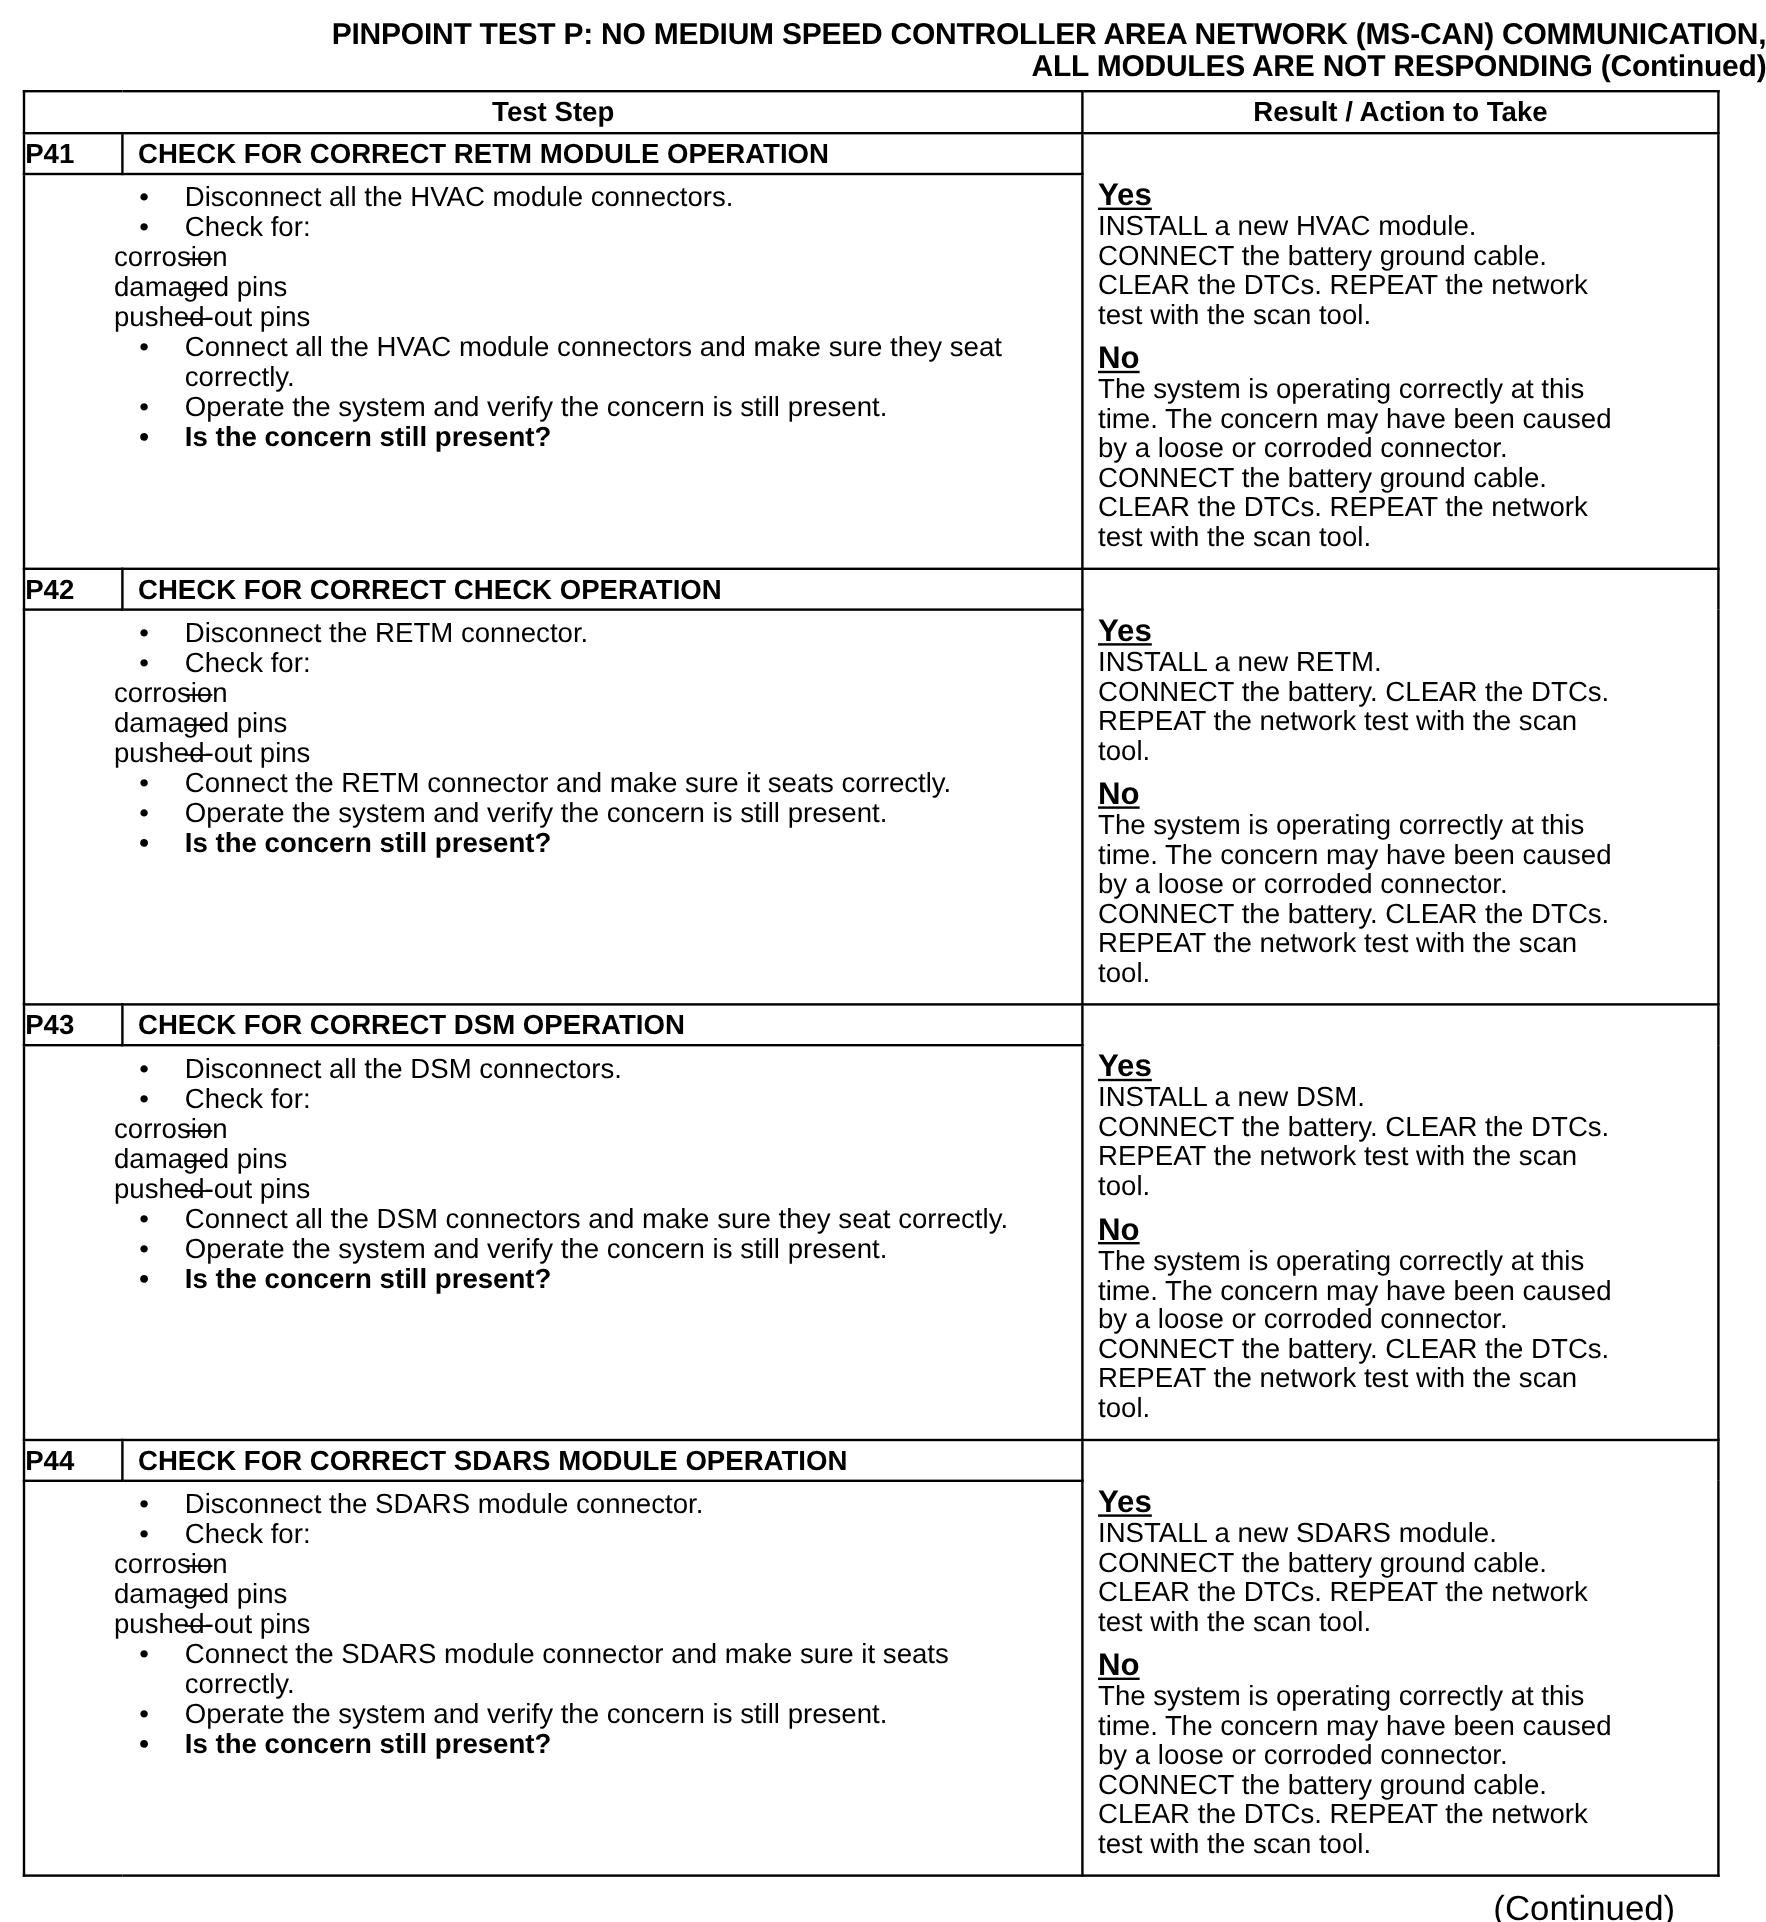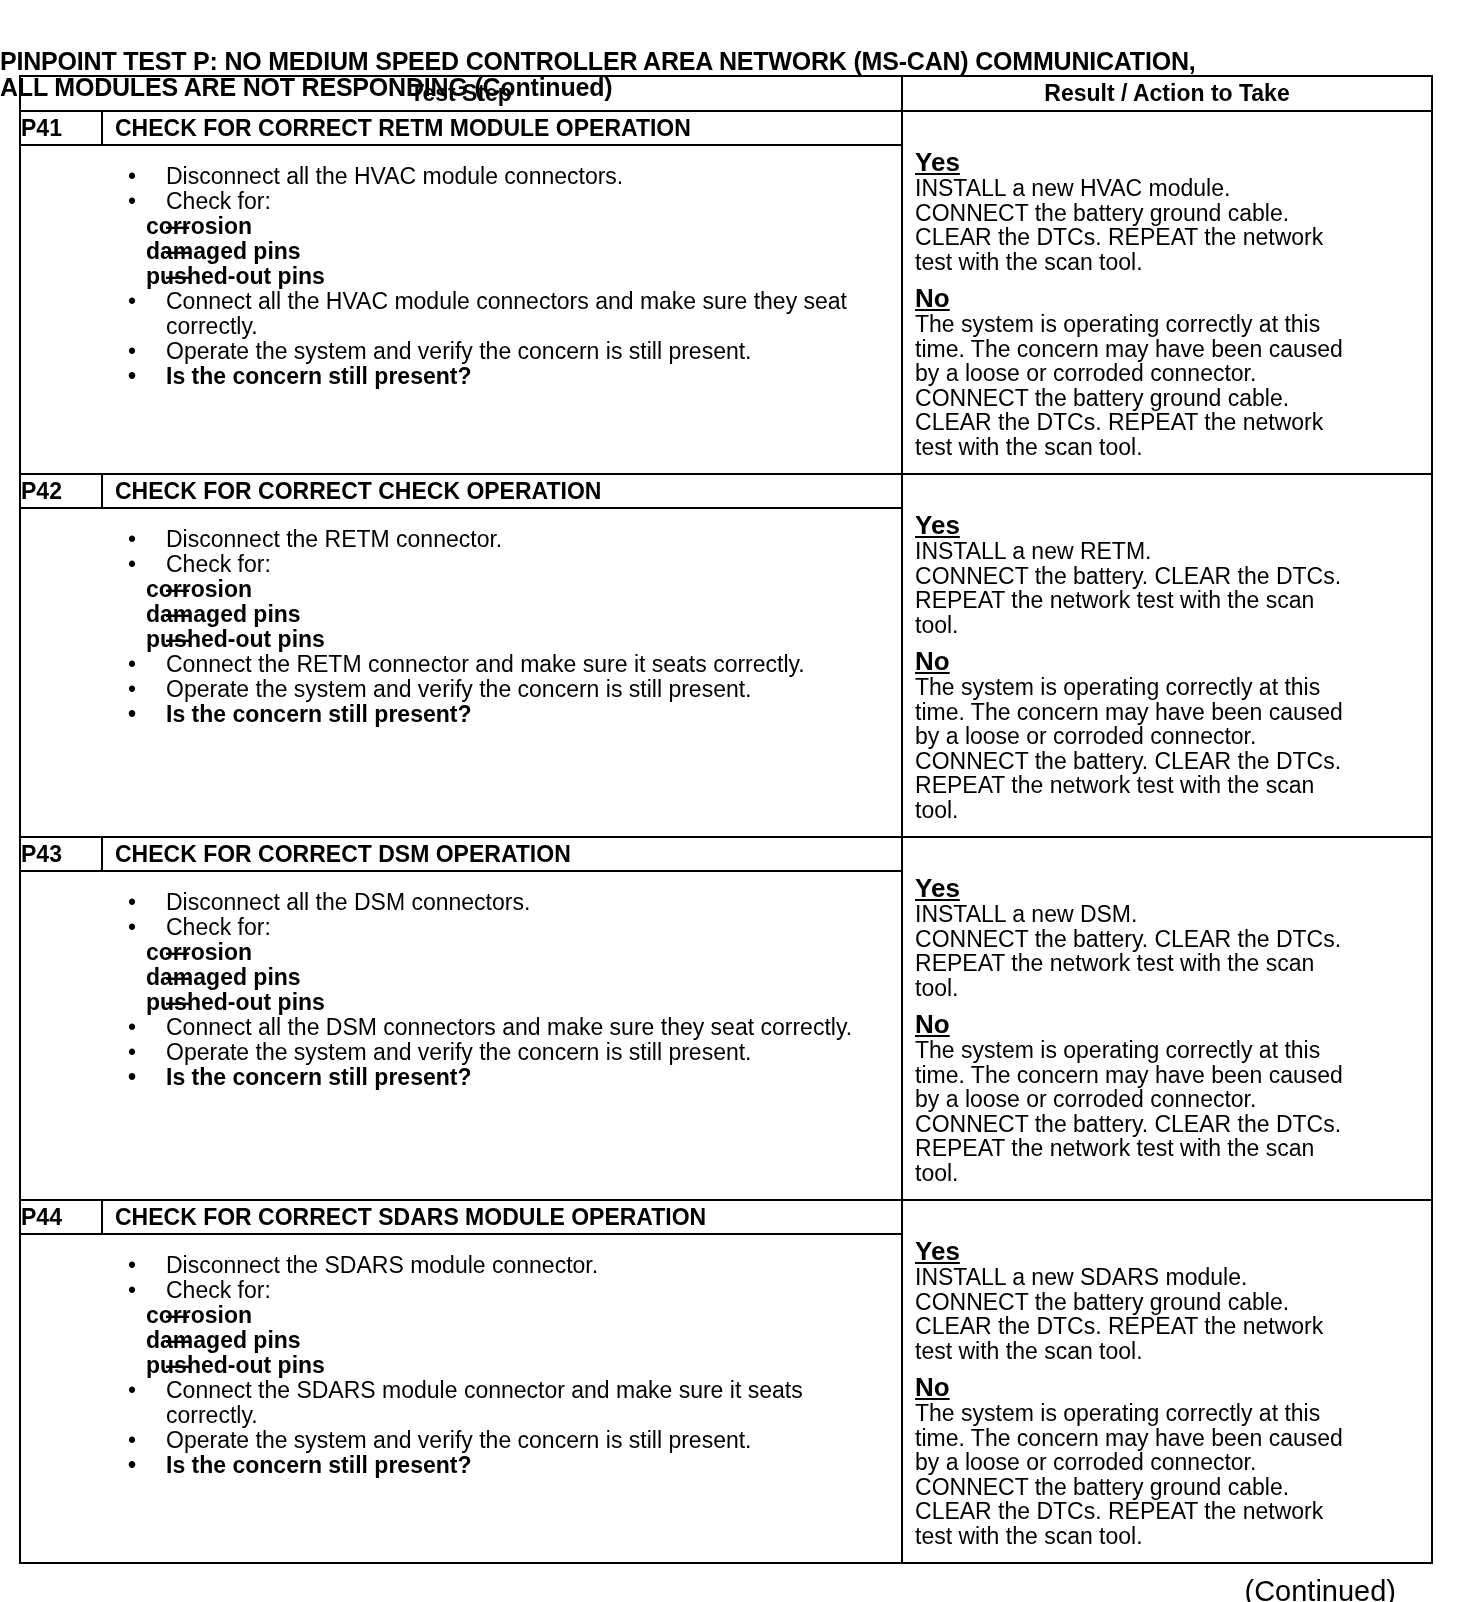--- a/index.html
+++ b/index.html
@@ -1,27 +1,27 @@
 <!DOCTYPE html>
 <html><head>
 <meta charset="utf-8">
 <style>
   html, body { margin: 0; padding: 0; background: #ffffff; }
   body { width: 1472px; height: 1602px; position: relative; font-family: "Liberation Sans", sans-serif; color: #000; }
-  .title { position: absolute; left: 0; top: 16px; width: 1472px; text-align: left; font-weight: bold; font-size: 25px; line-height: 26px; letter-spacing: -0.2px; margin-top: 32px; }
+  .title { position: absolute; left: 0; top: 16px; width: 1472px; text-align: right; font-weight: bold; font-size: 25px; line-height: 26px; letter-spacing: -0.2px; }
   table.pt { position: absolute; left: 19px; top: 75px; width: 1412px; border-collapse: collapse; table-layout: fixed; }
   table.pt td, table.pt th { border: 2px solid #000; padding: 0; vertical-align: top; }
   table.pt th { font-weight: bold; font-size: 23px; height: 33px; text-align: center; vertical-align: middle; }
   .stepno { width: 80px; font-weight: bold; font-size: 23px; text-align: left; height: 32px; vertical-align: middle !important; }
   .stephead { font-weight: bold; font-size: 23px; padding-left: 12px !important; vertical-align: middle !important; }
   .stepbody { padding: 6px 0 0 0 !important; font-size: 23px; line-height: 25px; }
-  .bullets { margin: 12px; padding: 0; list-style: none; }
+  .bullets { margin: 0; padding: 0; list-style: none; }
   .bullets li { position: relative; padding-left: 133px; padding-right: 20px; }
   .bullets li.b::before { content: "•"; position: absolute; left: 95px; top: 0; }
-  .bullets li.d { padding-left: 113px; font-weight: bold; }
+  .bullets li.d { padding-left: 74px; }
   .bullets li.d::before { content: "—"; position: absolute; left: 133px; top: 0; }
   .bullets li.q { font-weight: bold; }
   .result { padding: 36px 8px 4px 12px !important; font-size: 23px; line-height: 24.5px; vertical-align: top; }
   .res-label { font-weight: bold; font-size: 26px; line-height: 28px; display: block; text-decoration: underline; }
   .res-text { display: block; white-space: pre-line; margin-bottom: 10px; }
   .cont { position: absolute; right: 76px; top: 1575px; font-size: 29px; }
 </style>
 </head>
 <body>
 

